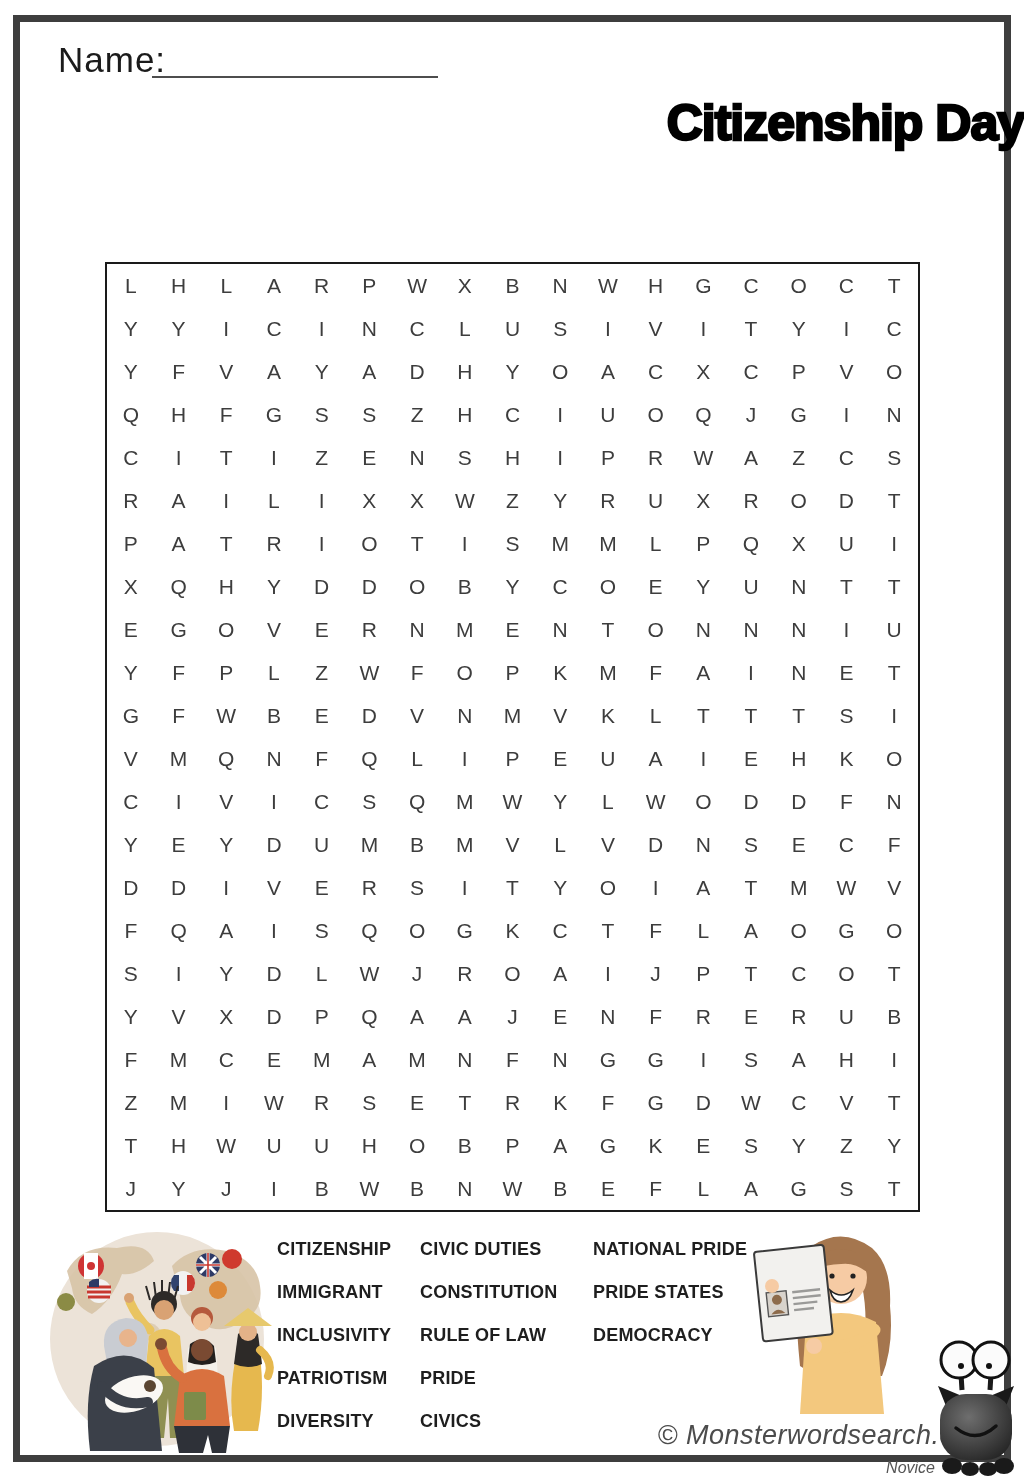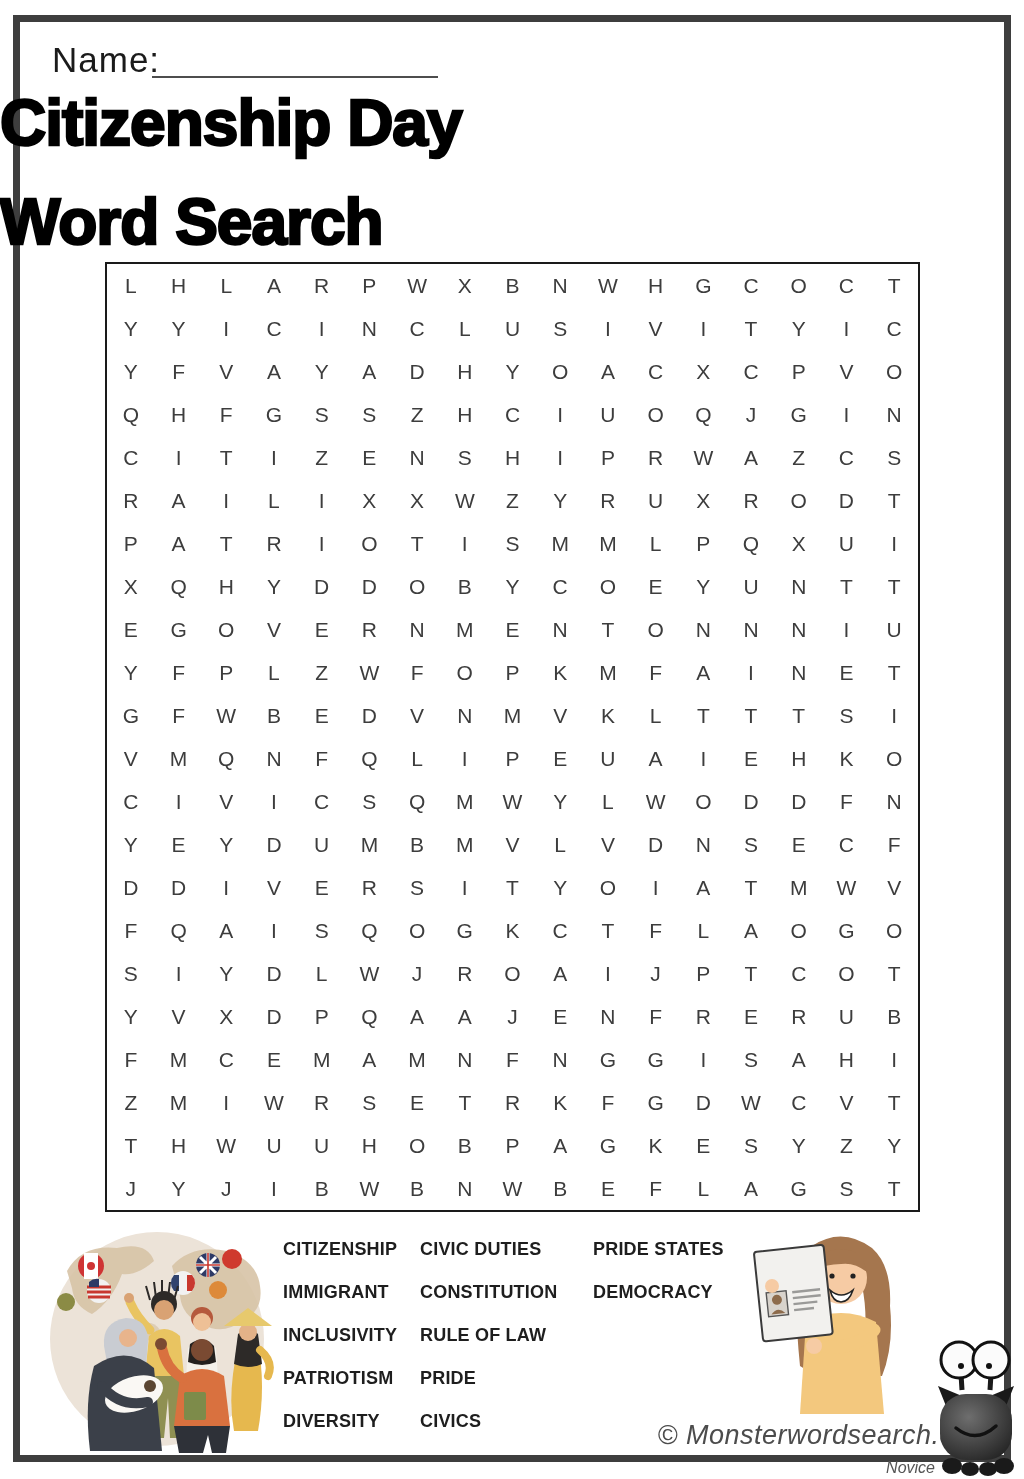--- a/index.html
+++ b/index.html
@@ -5,39 +5,39 @@
   * { margin:0; padding:0; box-sizing:border-box; }
   html,body { width:1024px; height:1479px; }
   body {
     position:relative; background:#ffffff; overflow:hidden;
     font-family:"Liberation Sans", sans-serif; color:#111;
   }
   .frame {
     position:absolute; left:13px; top:15px; width:998px; height:1447px;
     border:7px solid #3e3e3e; background:transparent; z-index:1;
   }
-  .name-row { position:absolute; left:52px; top:40px; z-index:2; }
+  .name-row { position:absolute; left:58px; top:40px; z-index:2; }
   .name-label { font-size:35px; color:#1b1b1b; letter-spacing:1px; }
   .name-line { position:absolute; left:152px; top:76px; width:286px; height:0; border-bottom:2px solid #4d4d4d; z-index:2; }
   .title {
-    position:absolute; left:0; right:0; top:74px; text-align:left; z-index:2;
-    font-weight:bold; font-size:64px; line-height:99px; color:#000;
+    position:absolute; left:0; right:0; top:74px; text-align:right; z-index:2;
+    font-weight:bold; font-size:50px; line-height:99px; color:#000;
     letter-spacing:-1px; -webkit-text-stroke:2.5px #000;
   }
   .grid-box {
     position:absolute; left:105px; top:262px; width:815px; height:950px;
     border:2px solid #1a1a1a; background:#fff; z-index:2;
     display:grid; grid-template-columns:repeat(17,1fr); grid-template-rows:repeat(22,1fr);
   }
   .cell {
     display:flex; align-items:center; justify-content:center;
     font-size:21px; color:#3d3d3d;
   }
   .word-col { position:absolute; top:1228px; z-index:2; }
-  .word-col-1 { left:283px; }
+  .word-col-1 { left:277px; }
   .word-col-2 { left:420px; }
   .word-col-3 { left:593px; }
   .word {
     height:43px; display:flex; align-items:center;
     font-size:18px; font-weight:bold; color:#1e1e1e; letter-spacing:0.2px;
   }
   .illus { position:absolute; z-index:2; }
   .illus-left { left:42px; top:1226px; }
   .illus-right { left:742px; top:1226px; }
   .mascot { position:absolute; left:928px; top:1328px; width:96px; height:151px; z-index:3; }
@@ -55,21 +55,20 @@
 
 <div class="frame"></div>
 
 <div class="name-row">
   <span class="name-label">Name:</span>
 </div>
 <div class="name-line"></div>
 
 <div class="title">
   <div>Citizenship Day</div>
-  <div>Word Search</div>
 </div>
 
 <div class="grid-box">
     <span class="cell">L</span>
     <span class="cell">H</span>
     <span class="cell">L</span>
     <span class="cell">A</span>
     <span class="cell">R</span>
     <span class="cell">P</span>
     <span class="cell">W</span>
@@ -450,20 +449,21 @@
     <div class="word">DIVERSITY</div>
   </div>
 <div class="word-col word-col-2">
     <div class="word">CIVIC DUTIES</div>
     <div class="word">CONSTITUTION</div>
     <div class="word">RULE OF LAW</div>
     <div class="word">PRIDE</div>
     <div class="word">CIVICS</div>
   </div>
 <div class="word-col word-col-3">
+    <div class="word">NATIONAL PRIDE</div>
     <div class="word">PRIDE STATES</div>
     <div class="word">DEMOCRACY</div>
   </div>
 
 <svg class="illus illus-left" width="234" height="228" viewBox="0 0 234 228">
   <circle cx="115" cy="113" r="107" fill="#ece3d8"></circle>
 
   <path d="M25 45 Q40 18 75 22 Q105 15 112 35 Q95 50 80 48 Q70 75 50 88 Q32 80 30 62 Z" fill="#d7c3a6" opacity="0.9"></path>
   <path d="M130 40 Q150 18 185 25 Q215 35 218 60 Q222 85 200 95 Q180 110 160 98 Q140 90 138 70 Z" fill="#d7c3a6" opacity="0.9"></path>
   <path d="M95 100 Q110 92 118 104 Q112 118 98 114 Z" fill="#d7c3a6" opacity="0.7"></path>

